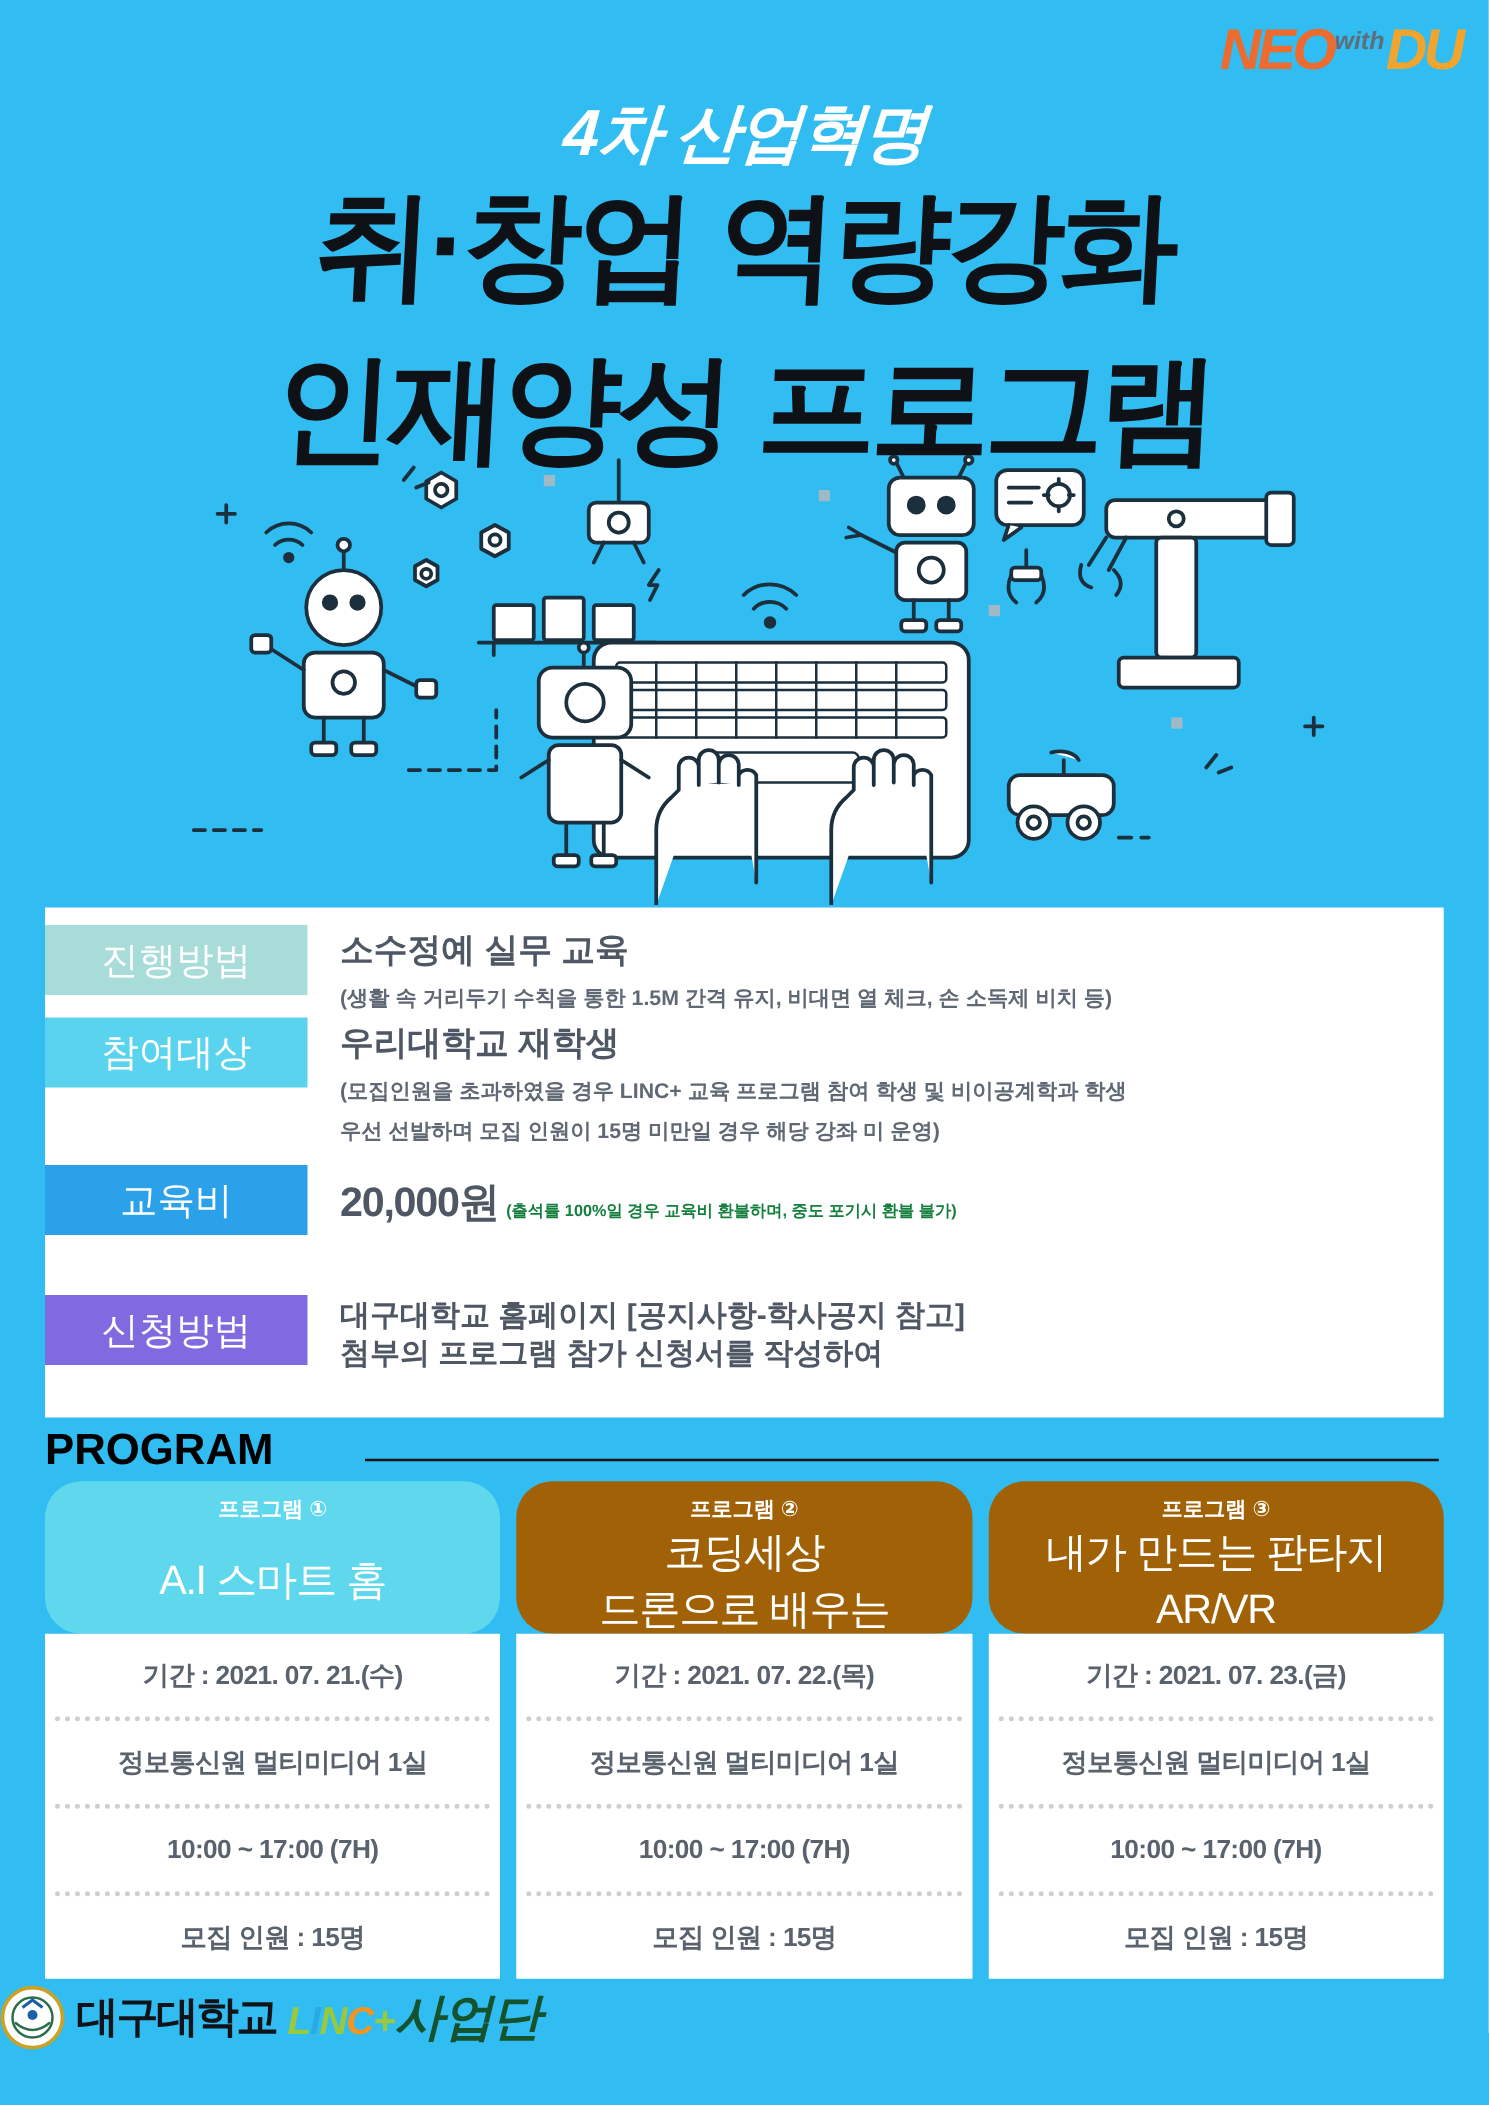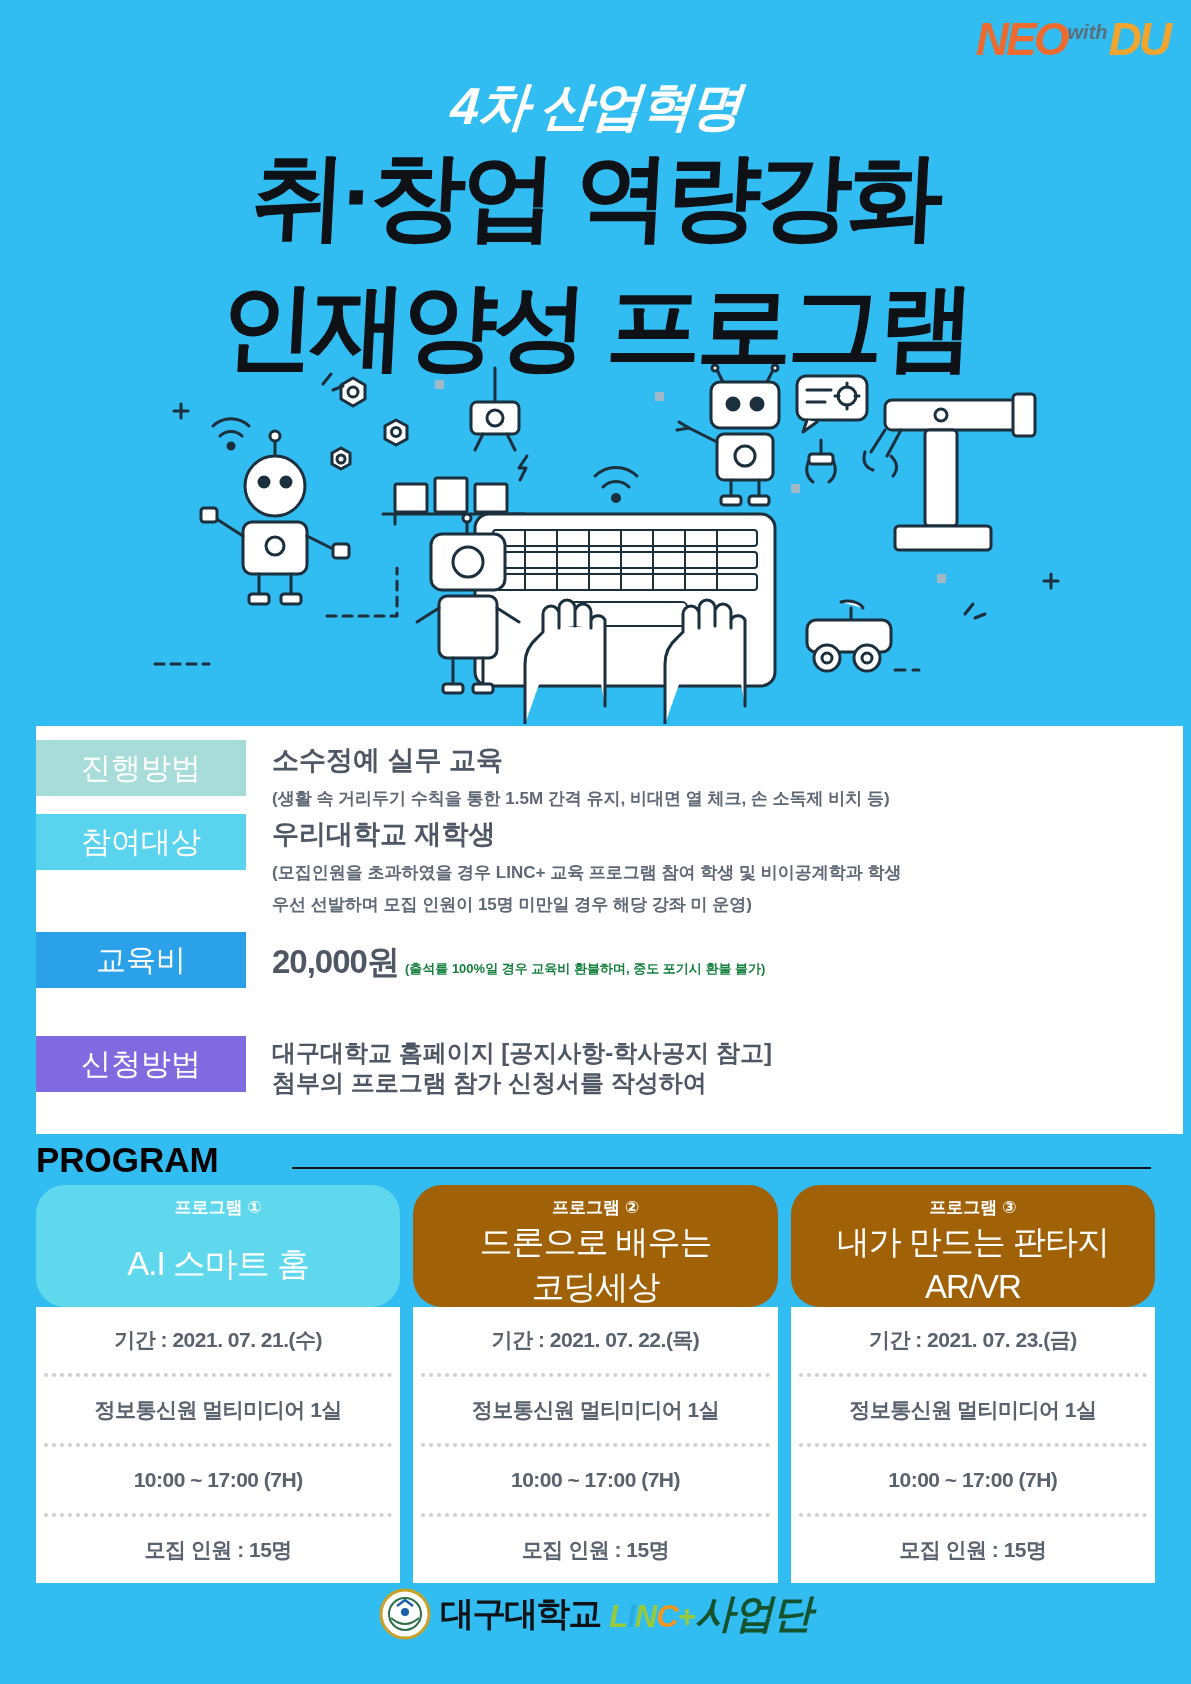--- a/index.html
+++ b/index.html
@@ -18,21 +18,21 @@
     color:#ffffff;font-size:52px;font-weight:900;font-style:italic;letter-spacing:-2px;
     transform:skewX(-4deg);}
   .title-line{position:absolute;left:0;width:100%;text-align:center;color:#0E1216;
     font-weight:900;letter-spacing:-4px;font-size:95px;transform:skewX(-3deg);white-space:nowrap;}
   .title-1{top:134px;}
   .title-2{top:264px;}
   
   .illustration{position:absolute;left:95px;top:364px;width:1000px;height:360px;}
   .illustration *{vector-effect:non-scaling-stroke;}
   
-  .info-panel{position:absolute;left:36px;top:726px;width:1119px;height:408px;background:#ffffff;padding-left:28px;}
+  .info-panel{position:absolute;left:36px;top:726px;width:1119px;height:408px;background:#ffffff;}
   .info-row{position:absolute;left:0;width:100%;display:flex;align-items:flex-start;}
   .row-0{top:14px}.row-1{top:88px}.row-2{top:206px}.row-3{top:310px}
   .info-label{width:210px;height:56px;flex:none;display:flex;align-items:center;justify-content:center;
     color:#ffffff;font-size:30px;font-weight:400;}
   .label-0{background:#A8DCD9}.label-1{background:#5AD3EE}.label-2{background:#2AA1E8}.label-3{background:#7F6ADF}
   .info-content{margin-left:26px;padding-top:2px;}
   .info-heading{font-size:27px;color:#4E5763;font-weight:700;}
   .info-sub{font-size:17px;color:#5F6874;margin-top:9px;font-weight:700;}
   .fee-amount{font-size:33px;color:#4E5763;font-weight:700;letter-spacing:-1px;}
   .fee-note{font-size:13px;color:#15803d;font-weight:700;margin-left:6px;}
@@ -46,21 +46,21 @@
     display:flex;flex-direction:column;align-items:center;border-radius:29px;}
   .header-0{background:#5FD8EE}.header-1{background:#a16207}.header-2{background:#a16207}
   .card-badge{font-size:17px;font-weight:700;}
   .card-title{flex:1;display:flex;flex-direction:column;justify-content:center;
     font-size:33px;line-height:45px;font-weight:400;letter-spacing:-1px;}
   .card-body{background:#ffffff;}
   .card-row{height:66px;display:flex;align-items:center;justify-content:center;
     font-size:21px;color:#59626D;font-weight:700;letter-spacing:-0.5px;}
   .card-sep{border-top:4px dotted #CFCFCF;margin:0 8px;height:0;}
   
-  .footer{position:absolute;left:0;right:0;top:1586px;display:flex;align-items:center;justify-content:center;gap:9px;}
+  .footer{position:absolute;left:0;right:0;top:1586px;display:flex;align-items:center;gap:9px;}
   .footer-univ{font-size:34px;font-weight:900;color:#101418;letter-spacing:-2px;}
   .footer-linc{font-size:31px;font-weight:900;font-style:italic;letter-spacing:-1px;white-space:nowrap;}
   .linc-l{color:#9ACA3C}.linc-i{color:#29ABE2}.linc-n{color:#9ACA3C}.linc-c{color:#F7941E}.linc-p{color:#9ACA3C}
   .linc-suffix{color:#14532d;font-style:italic;font-weight:900;font-size:40px;letter-spacing:-1px;}
 </style>
 </head>
 <body>
 
 <div class="poster">
 
@@ -297,22 +297,22 @@
         <div class="card-row">10:00 ~ 17:00 (7H)</div>
         <div class="card-sep"></div>
         <div class="card-row">모집 인원 : 15명</div>
       </div>
     </div>
 
     <div class="card">
       <div class="card-header header-1">
         <div class="card-badge">프로그램 ②</div>
         <div class="card-title">
+          <span>코딩세상</span>
           <span>드론으로 배우는</span>
-          <span>코딩세상</span>
         </div>
       </div>
       <div class="card-body">
         <div class="card-row">기간 : 2021. 07. 22.(목)</div>
         <div class="card-sep"></div>
         <div class="card-row">정보통신원 멀티미디어 1실</div>
         <div class="card-sep"></div>
         <div class="card-row">10:00 ~ 17:00 (7H)</div>
         <div class="card-sep"></div>
         <div class="card-row">모집 인원 : 15명</div>

